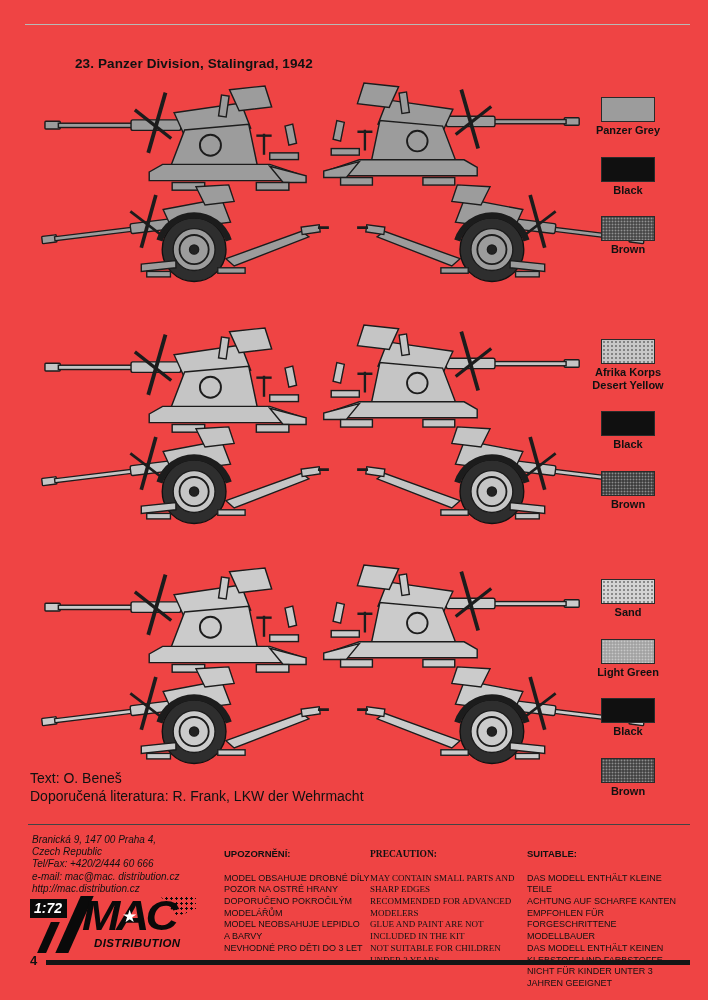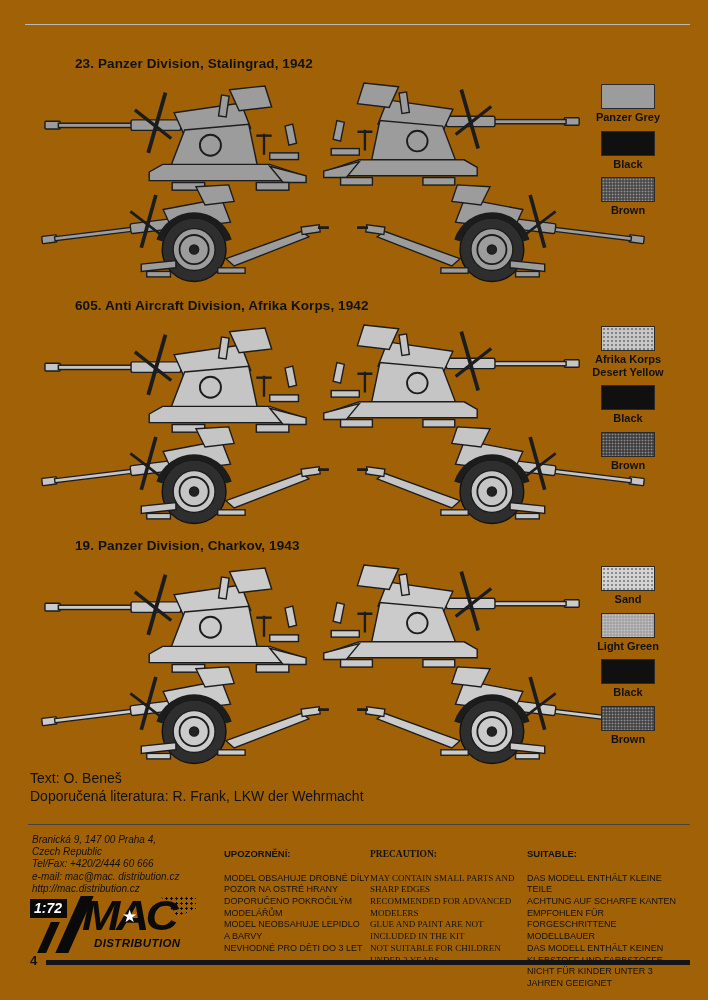--- a/index.html
+++ b/index.html
@@ -1,36 +1,36 @@
 <!DOCTYPE html>
 <html><head>
 <meta charset="utf-8">
 <style>
   html,body { margin:0; padding:0; background:#e8e8e8; }
   .page {
     position:relative; width:708px; height:1000px; margin:0 auto;
-    background:#a16207; overflow:hidden;
+    background:#ef4444; overflow:hidden;
     font-family:"Liberation Sans", sans-serif; color:#111;
   }
   .topline { position:absolute; left:25px; top:24px; width:665px; height:1px; background:#b9b9b6; }
 
   
   .scheme { position:absolute; left:28px; width:660px; height:250px; }
   .scheme-title { position:absolute; left:47px; top:6px; margin:0; font-size:13.5px; font-weight:bold; letter-spacing:.1px; }
   .art { position:absolute; }
   .art svg { width:100%; height:100%; display:block; }
   .mirror svg { transform:scaleX(-1); }
   .art-mount-left   { left:10px;  top:34px;  width:276px; height:110px; }
   .art-mount-right  { left:292px; top:30px;  width:262px; height:110px; }
   .art-trailer-left { left:4px;   top:134px; width:306px; height:102px; }
   .art-trailer-right{ left:312px; top:134px; width:322px; height:102px; }
 
   
   .swatches { position:absolute; left:542px; top:34px; width:116px; display:flex; flex-direction:column; align-items:center; }
-  .swatch-item { display:flex; flex-direction:column; align-items:center; margin-bottom:7px; }
+  .swatch-item { display:flex; flex-direction:column; align-items:center; margin-bottom:7px;margin-top:13px; }
   .swatch { width:52px; height:23px; border:1px solid #2a2a2a; }
   .swatch-label { margin-top:2px; font-size:11px; font-weight:bold; text-align:center; white-space:pre-line; line-height:1.15; }
   .tx-speckle  { background-image:radial-gradient(rgba(255,255,255,.4) .8px, transparent 1.1px); background-size:3px 3px; }
   .tx-halftone { background-image:radial-gradient(rgba(0,0,0,.35) .9px, transparent 1.2px); background-size:4px 4px; }
 
   
   .credits { position:absolute; left:30px; top:769px; font-size:14px; line-height:1.3; white-space:pre-line; }
   .footrule { position:absolute; left:28px; top:824px; width:662px; height:1px; background:#444; }
   .address { position:absolute; left:32px; top:834px; width:170px; font-size:10px; font-style:italic; line-height:1.22; white-space:pre-line; }
   .warncol { position:absolute; top:836px; width:156px; font-size:9px; line-height:1.3; white-space:pre-line; }
@@ -143,21 +143,20 @@
         <div class="swatch-label">Black</div>
       </div>
       <div class="swatch-item">
         <div class="swatch tx-speckle" style="background-color: rgb(74, 74, 74);"></div>
         <div class="swatch-label">Brown</div>
       </div>
     </div>
   </section>
 
   <section class="scheme" style="top: 292px; --body: #c5c5c5;">
-    <h2 class="scheme-title">605. Anti Aircraft Division, Afrika Korps, 1942</h2>
     <div class="art art-mount-left">
         <svg viewBox="0 0 280 115">
           <use href="#gun-mount"></use>
         </svg>
       </div>
     <div class="art art-mount-right mirror">
         <svg viewBox="0 0 280 115">
           <use href="#gun-mount"></use>
         </svg>
       </div>
@@ -182,21 +181,20 @@
         <div class="swatch-label">Black</div>
       </div>
       <div class="swatch-item">
         <div class="swatch tx-speckle" style="background-color: rgb(63, 63, 63);"></div>
         <div class="swatch-label">Brown</div>
       </div>
     </div>
   </section>
 
   <section class="scheme" style="top: 532px; --body: #cbcbcb;">
-    <h2 class="scheme-title">19. Panzer Division, Charkov, 1943</h2>
     <div class="art art-mount-left">
         <svg viewBox="0 0 280 115">
           <use href="#gun-mount"></use>
         </svg>
       </div>
     <div class="art art-mount-right mirror">
         <svg viewBox="0 0 280 115">
           <use href="#gun-mount"></use>
         </svg>
       </div>

